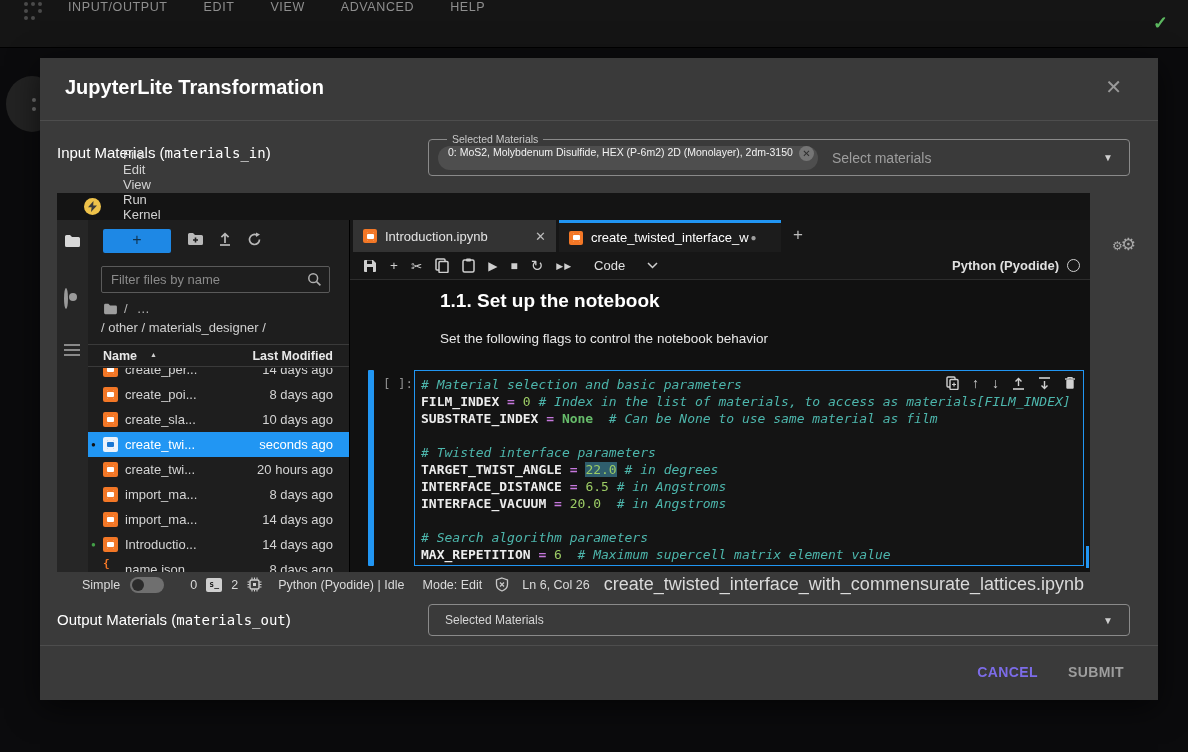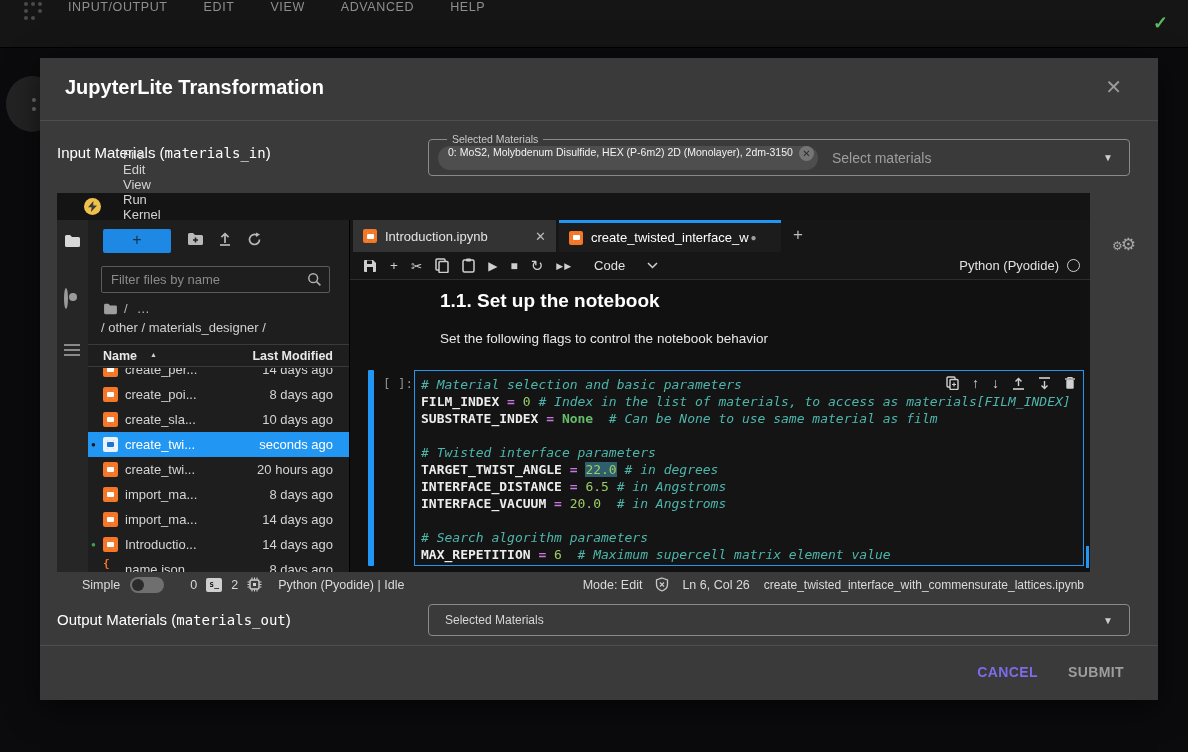--- a/index.html
+++ b/index.html
@@ -105,21 +105,21 @@
   .tab2 { width:222px; margin-left:2px; background:#1c1c1c; color:#fff; border-top:3px solid #2196f3;text-align:right; }
   .tab2 .dirty { color:#9e9e9e; font-size:10px; margin-left:2px; margin-right:8px; }
   .tab-plus { margin-left:4px; color:#bdbdbd; font-size:17px; line-height:30px; padding:0 8px; cursor:pointer; }
 
   .nbtoolbar { position:absolute; left:0; top:32px; width:100%; height:28px; background:#161616;
                border-bottom:1px solid #2d2d2d; display:flex; align-items:center; color:#cfcfcf; }
   .nbt { margin-left:13px; font-size:13px; cursor:pointer; flex:none; display:flex; align-items:center; }
   .nbt.txt { font-size:13.5px; }
   .celltype { margin-left:22px; font-size:13px; color:#e0e0e0; cursor:pointer; }
   .ct-caret { margin-left:22px; }
-  .nb-kernel { margin-left:auto; font-size:13px; color:#e0e0e0; }
+  .nb-kernel { margin-left:auto; font-size:13px; color:#e0e0e0;font-weight:bold; }
   .kstat { width:13px; height:13px; border:1.5px solid #cfcfcf; border-radius:50%; margin:0 10px 0 8px; flex:none; }
 
   .nbcontent { position:absolute; left:0; top:60px; width:100%; height:292px; overflow:hidden; }
   .nb-h2 { position:absolute; left:90px; top:10px; color:#fff; font-size:19px; font-weight:bold; }
   .nb-p  { position:absolute; left:90px; top:51px; color:#e8e8e8; font-size:13.5px; }
   .collapser { position:absolute; left:18px; top:90px; width:6px; height:196px; background:#2196f3; border-radius:1px; cursor:pointer; }
   .prompt { position:absolute; left:33px; top:96px; color:#8f8f8f; font-family:"DejaVu Sans Mono",monospace; font-size:12.5px; }
   .editor { position:absolute; left:64px; top:90px; width:670px; height:196px; background:#141414;
             border:1px solid #2196f3; overflow:hidden; }
   .code { padding:5px 0 0 6px; }
@@ -143,21 +143,21 @@
   .toggle b { position:absolute; left:2px; top:2px; width:12px; height:12px; border-radius:50%; background:#2b2b2b; }
   .sb-num1 { margin-left:26px; } .sb-num2 { margin-left:9px; }
   .term-ic { margin-left:9px; width:16px; height:14px; background:#cfcfcf; border-radius:2px; color:#222;
              font-family:"DejaVu Sans Mono",monospace; font-size:8px; font-weight:bold; text-align:center; line-height:14px; }
   .chip-ic { margin-left:9px; display:flex; }
   .sb-kernel { margin-left:16px; }
   .sb-right { margin-left:auto; display:flex; align-items:center; padding-right:6px; }
   .sb-mode { margin-right:13px; }
   .shield { margin-right:13px; display:flex; }
   .sb-pos { margin-right:14px; }
-  .sb-file { white-space:nowrap; font-size:12px; }
+  .sb-file { white-space:nowrap; font-size:18px; }
 
   
   .dlg-gears { position:absolute; left:1072px; top:176px; color:#a8a8a8; cursor:pointer; width:34px; }
   .dlg-gears .g1 { font-size:12px; display:inline-block; }
   .dlg-gears .g2 { font-size:17px; display:inline-block; margin-left:-2px; }
 
   
   .out-select { position:absolute; left:388px; top:546px; width:702px; height:32px;
                 border:1px solid #8a8a8a; border-radius:4px; display:flex; align-items:center; }
   .out-label { margin-left:16px; color:#d6d6d6; font-size:12px; }

